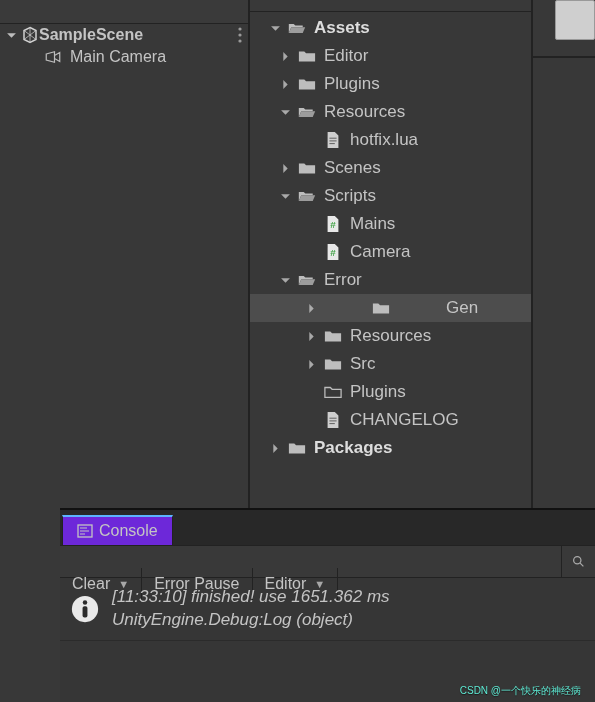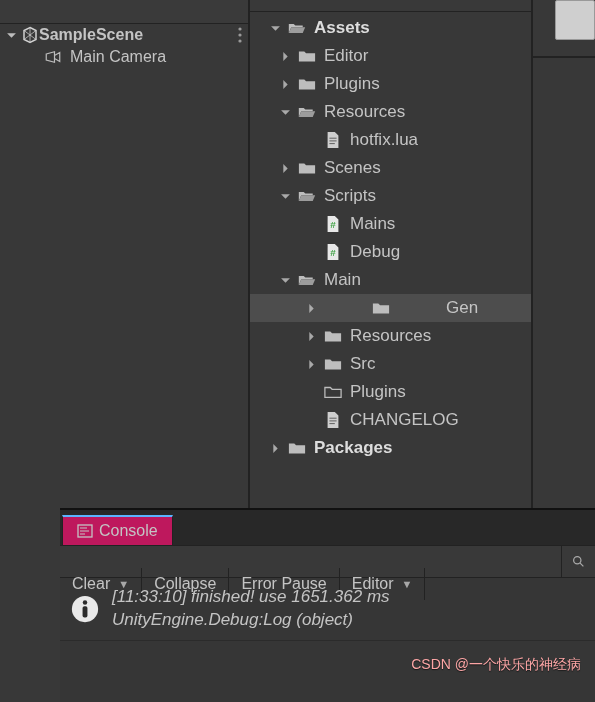--- a/index.html
+++ b/index.html
@@ -38,36 +38,36 @@
 .indent-2 { padding-left: 56px; }
 
 .rightedge { width: 62px; background: #383838; position: relative; }
 .rightedge .graybox { position: absolute; top: 0; right: 0; width: 40px; height: 40px; background: #cfcfcf; border: 1px solid #999; border-radius: 2px; }
 .rightedge .sep { position: absolute; top: 56px; left: 0; right: 0; height: 2px; background: #222; }
 
 .console-panel { flex: 1; margin-left: 60px; background: #363636; border-top: 2px solid #111; display: flex; flex-direction: column; }
 .tab-bar { display: flex; align-items: flex-end; height: 36px; background: #282828; padding-left: 2px; border-bottom: 1px solid #222; }
 .tab {
   display: flex; align-items: center; height: 30px; padding: 0 14px;
-  background: #be185d; border-top: 2px solid #5cb4ff; font-size: 16px;
+  background: #6d28d9; border-top: 2px solid #5cb4ff; font-size: 16px;
   border-left: 1px solid #222; border-right: 1px solid #222;
 }
 .tab .icon { margin-right: 6px; }
 .toolbar { display: flex; align-items: center; height: 32px; background: #393939; border-bottom: 1px solid #222; }
 .tool-btn {
   display: flex; align-items: center; height: 32px; padding: 0 12px;
   border-right: 1px solid #222; font-size: 16px; cursor: pointer; margin-top: 44px;
 }
 .tool-btn .chev { margin-left: 8px; font-size: 11px; opacity: 0.8; }
 .search-box { margin-left: auto; display: flex; align-items: center; padding: 0 10px; height: 32px; font-size: 13px; border-left: 1px solid #222; }
 .log-row { display: flex; align-items: center; padding: 8px 10px; border-bottom: 1px solid rgba(0,0,0,0.2); font-style: italic; }
 .log-icon { margin-right: 12px; }
 .log-text { font-size: 17px; line-height: 1.35; }
 
-.watermark { position: absolute; right: 14px; bottom: 28px; font-size: 14px; color: #fca5a5; text-shadow: 0 1px 1px rgba(0,0,0,0.6); }
+.watermark { position: absolute; right: 14px; bottom: 4px; font-size: 10px; color: #5eead4; text-shadow: 0 1px 1px rgba(0,0,0,0.6); }
 
 
 svg { display: block; }
 </style>
 </head>
 <body>
 
 <div class="root">
   <div class="panels">
 
@@ -211,35 +211,35 @@
             <span class="label">Mains</span>
           </div>
           <div class="tree-row indent-2">
             <span class="foldout empty"></span>
             <span class="icon">
               <svg width="16" height="18" viewBox="0 0 16 20">
                 <path d="M2 1 L10 1 L14 5 L14 19 L2 19 Z" fill="#e8e8e8"></path>
                 <text x="8" y="14" text-anchor="middle" font-size="11" font-weight="bold" fill="#3fa244">#</text>
               </svg>
             </span>
-            <span class="label">Debug</span>
+            <span class="label">Camera</span>
           </div>
           <div class="tree-row indent-1">
             <span class="foldout">
               <svg width="11" height="11" viewBox="0 0 10 10">
                 <path d="M1 3 L5 7 L9 3 Z" fill="#bdbdbd"></path>
               </svg>
             </span>
             <span class="icon">
               <svg width="18" height="16" viewBox="0 0 22 16">
                 <path d="M1 3 L7 3 L9 5 L18 5 L18 7 L4 7 L1 14 Z" fill="#bdbdbd"></path>
                 <path d="M4 7 L21 7 L18 14 L1 14 Z" fill="#9c9c9c"></path>
               </svg>
             </span>
-            <span class="label">Main</span>
+            <span class="label">Error</span>
           </div>
           <div class="tree-row indent-2 selected">
             <span class="foldout">
               <svg width="11" height="11" viewBox="0 0 10 10">
                 <path d="M3 1 L7 5 L3 9 Z" fill="#bdbdbd"></path>
               </svg>
             </span>
             <span class="icon">
               <svg width="18" height="16" viewBox="0 0 20 16">
                 <path d="M1 3 L7 3 L9 5 L19 5 L19 14 L1 14 Z" fill="#bdbdbd"></path>
@@ -327,23 +327,20 @@
               <line x1="3" y1="11" x2="8" y2="11" stroke="#c4c4c4"></line>
             </svg>
         </span>
         <span>Console</span>
       </div>
     </div>
     <div class="toolbar">
       <div class="tool-btn">
         <span>Clear</span>
         <span class="chev">▼</span>
-      </div>
-      <div class="tool-btn">
-        <span>Collapse</span>
       </div>
       <div class="tool-btn">
         <span>Error Pause</span>
       </div>
       <div class="tool-btn">
         <span>Editor</span>
         <span class="chev">▼</span>
       </div>
       <div class="search-box">
         <span>

